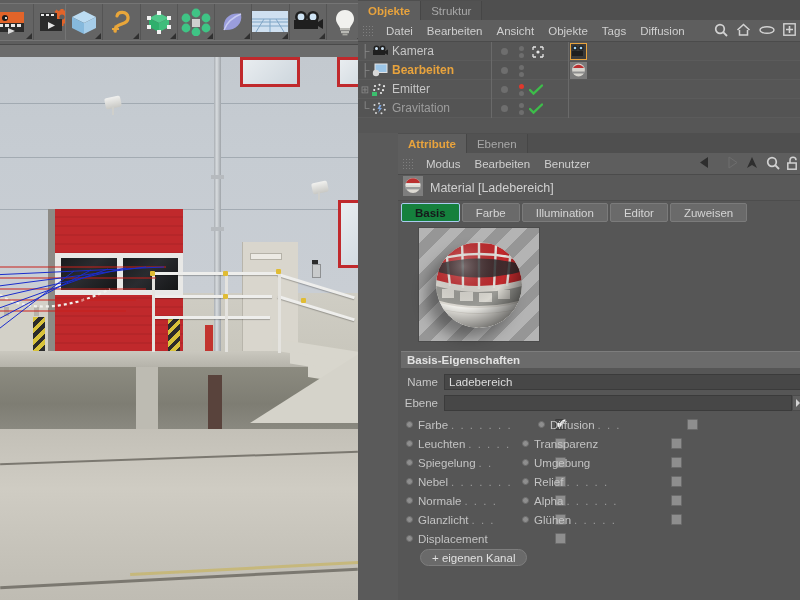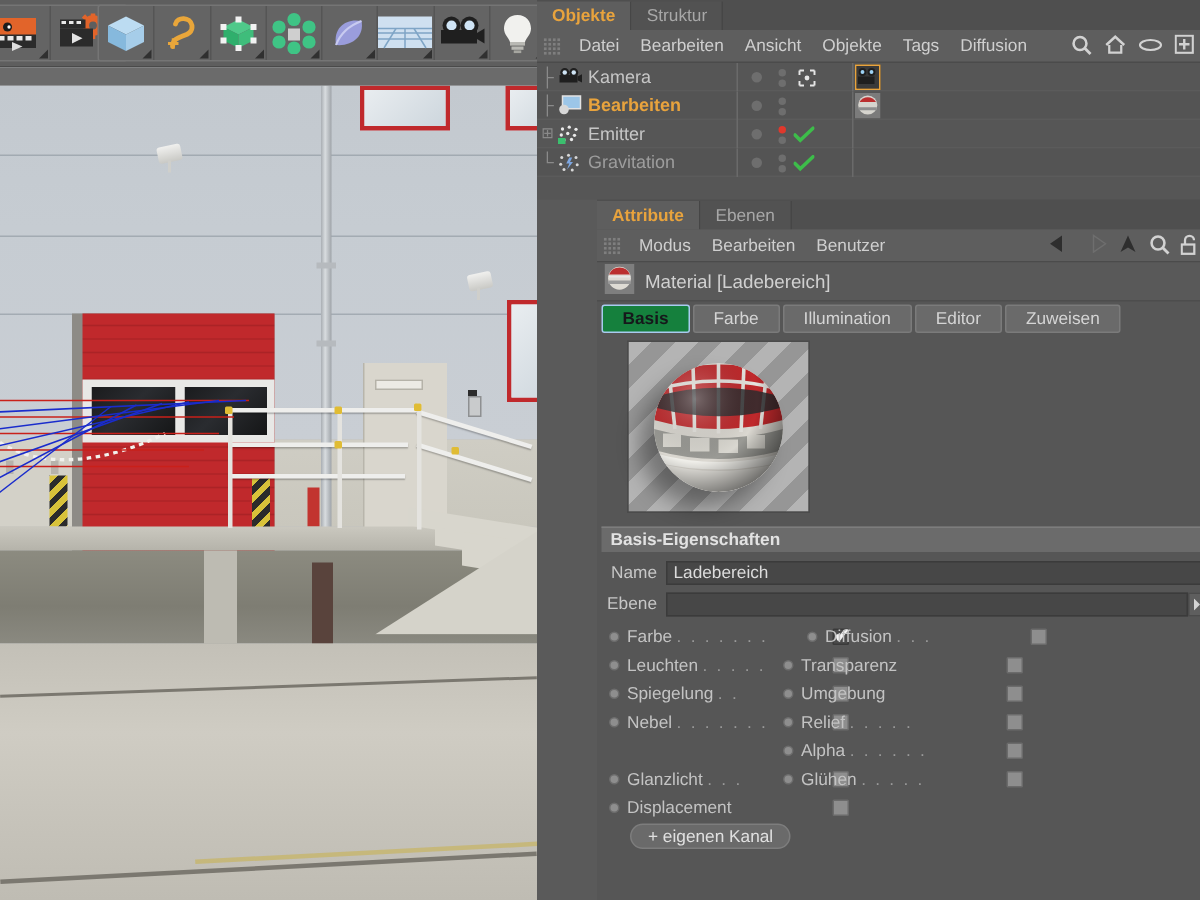--- a/index.html
+++ b/index.html
@@ -862,20 +862,26 @@
         <span class="chan-name">Spiegelung</span>
         <span class="chan-dots">. .</span>
         <span class="cbox"></span>
       </div>
       <div class="chan" style="left:8px;top:339px;width:160px;align-items:center;">
         <span class="chan-dot"></span>
         <span class="chan-name">Nebel</span>
         <span class="chan-dots">. . . . . . .</span>
         <span class="cbox"></span>
       </div>
+      <div class="chan" style="left:8px;top:358px;width:160px;">
+        <span class="chan-dot"></span>
+        <span class="chan-name">Normale</span>
+        <span class="chan-dots">. . . .</span>
+        <span class="cbox"></span>
+      </div>
       <div class="chan" style="left:8px;top:377px;width:160px;">
         <span class="chan-dot"></span>
         <span class="chan-name">Glanzlicht</span>
         <span class="chan-dots">. . .</span>
         <span class="cbox"></span>
       </div>
       <div class="chan" style="left:8px;top:396px;width:160px;">
         <span class="chan-dot"></span>
         <span class="chan-name">Displacement</span>
         <span class="chan-dots"></span>

